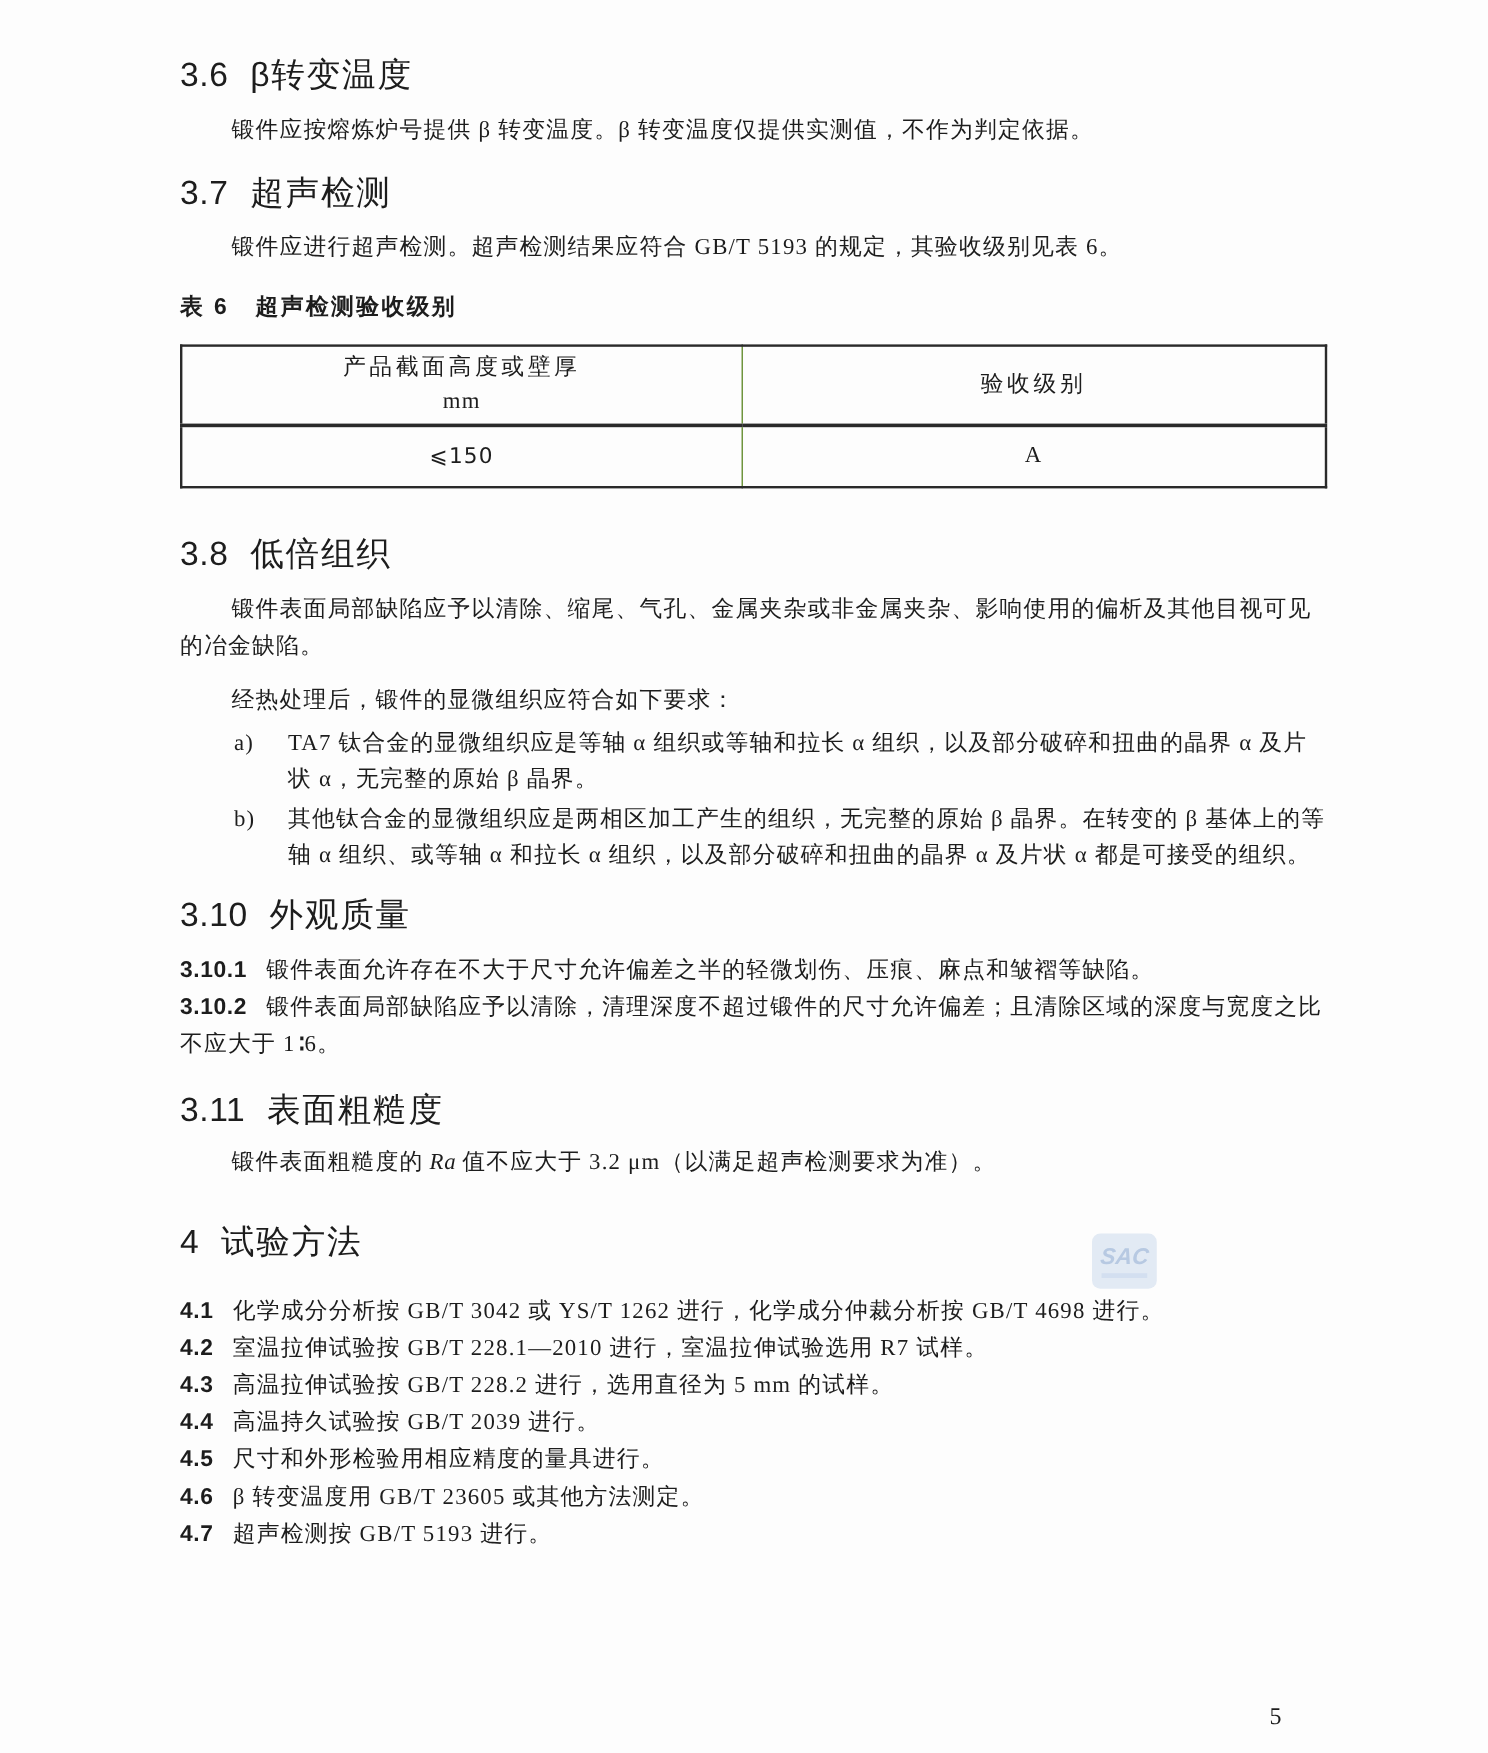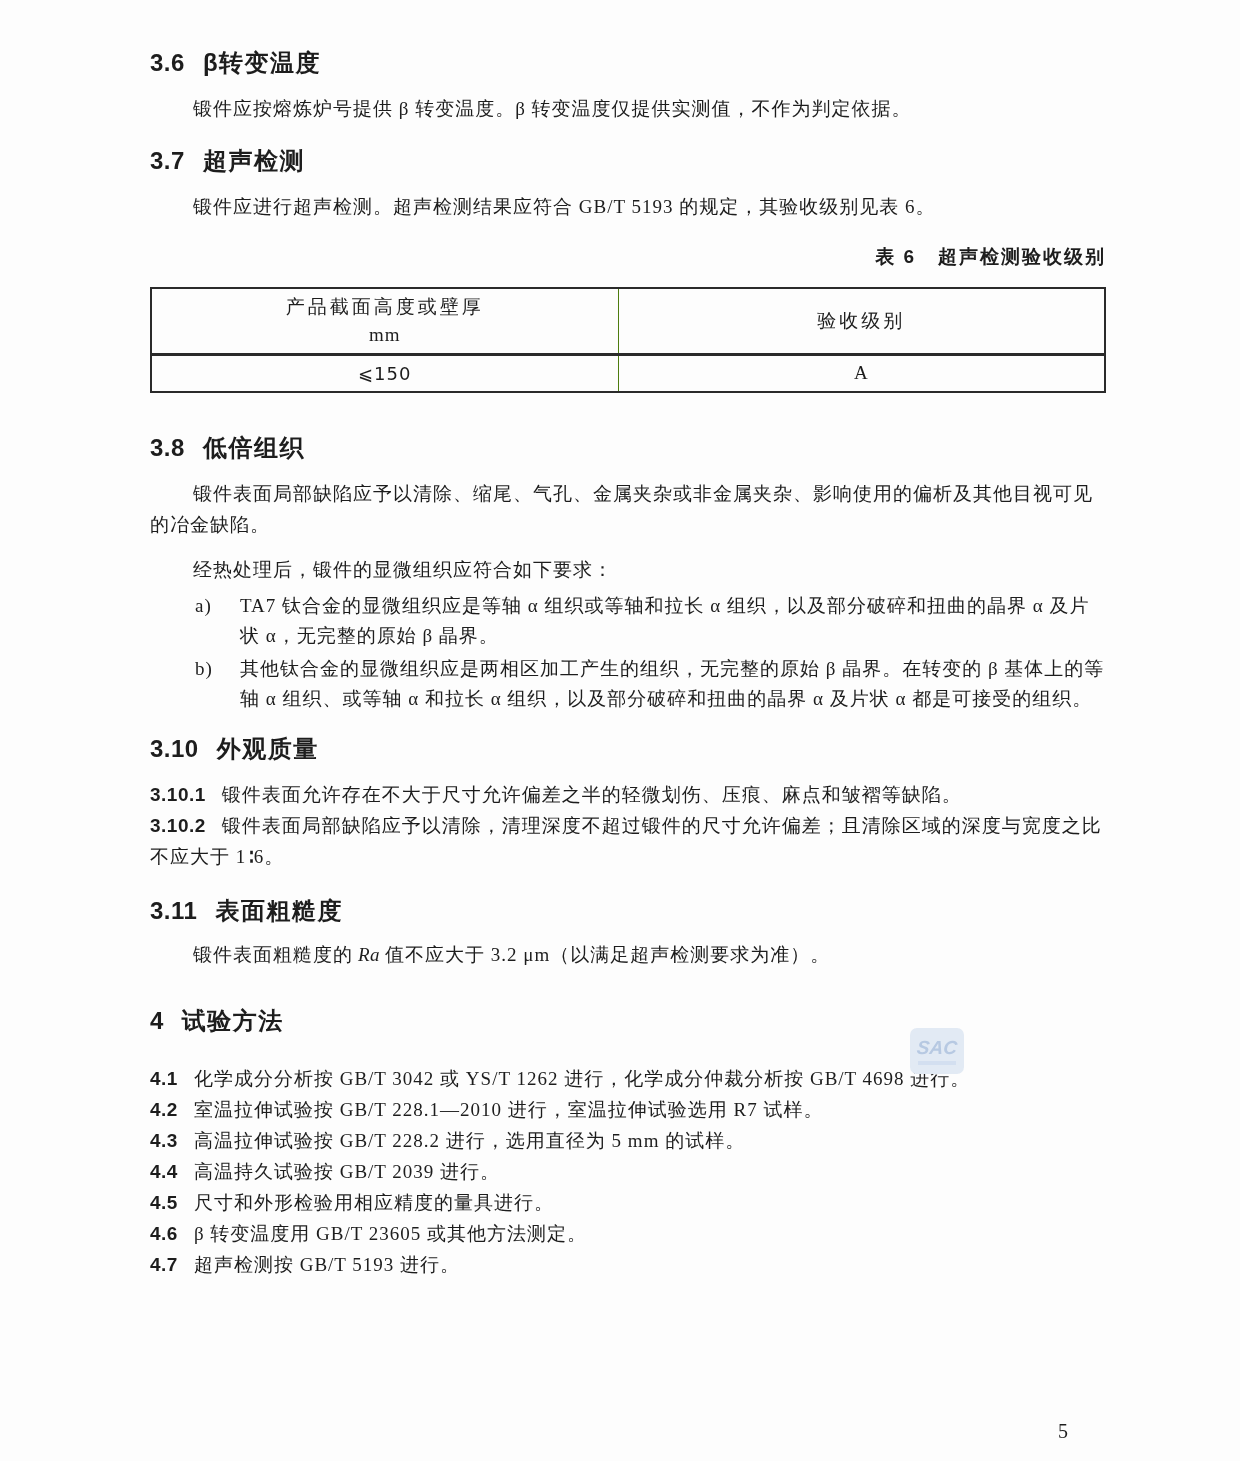--- a/index.html
+++ b/index.html
@@ -23,22 +23,22 @@
   .body-font {
     font-family: "Liberation Serif", "DejaVu Serif", serif;
     font-size: 19px;
     letter-spacing: 1px;
   }
   p { margin: 0; line-height: 26px; }
   .p-wrap { line-height: 31px; }
   .p-indent { text-indent: 43px; }
   .heading {
     font-family: "Liberation Sans", "DejaVu Sans", sans-serif;
-    font-weight: bold;
-    font-size: 24px;
+    font-weight: normal;
+    font-size: 28px;
     line-height: 26px;
     letter-spacing: 1.5px;
   }
   .h-num { margin-right: 18px; letter-spacing: 0.5px; }
   .c-num {
     font-family: "Liberation Sans", "DejaVu Sans", sans-serif;
     font-weight: bold;
     font-size: 19px;
     letter-spacing: 0.5px;
     margin-right: 16px;
@@ -63,21 +63,21 @@
   .mt-ia    { margin-top: 8px; }
   .mt-ib    { margin-top: 3px; }
   .mt-h310  { margin-top: 22px; }
   .mt-p3101 { margin-top: 17px; }
   .mt-h311  { margin-top: 26px; }
   .mt-p311  { margin-top: 18px; }
   .mt-h4    { margin-top: 40px; }
   .mt-list4 { margin-top: 32px; }
   
   .caption {
-    text-align: right;
+    text-align: left;
     font-family: "Liberation Sans", "DejaVu Sans", sans-serif;
     font-weight: bold;
     font-size: 19px;
     letter-spacing: 2px;
     line-height: 26px;
   }
   .cap-label { margin-right: 22px; }
   table.tbl {
     width: 956px;
     border-collapse: collapse;
@@ -89,21 +89,21 @@
     font-weight: normal;
     height: 66px;
     text-align: center;
     vertical-align: middle;
     letter-spacing: 3px;
     border-bottom: 3px solid #2a2a2a;
     padding: 2px 4px;
     line-height: 28px;
   }
   table.tbl td {
-    height: 38px;
+    height: 52px;
     text-align: center;
     vertical-align: middle;
     letter-spacing: 1px;
     padding: 0 5px;
   }
   table.tbl tbody tr + tr td { border-top: 2px solid #2a2a2a; }
   table.tbl .col1 { width: 467px; border-right: 1px solid #4d7c0f; }
   .dim-cell { font-family: "DejaVu Sans", "Liberation Sans", sans-serif; font-size: 18px; }
   
   .list-item {

